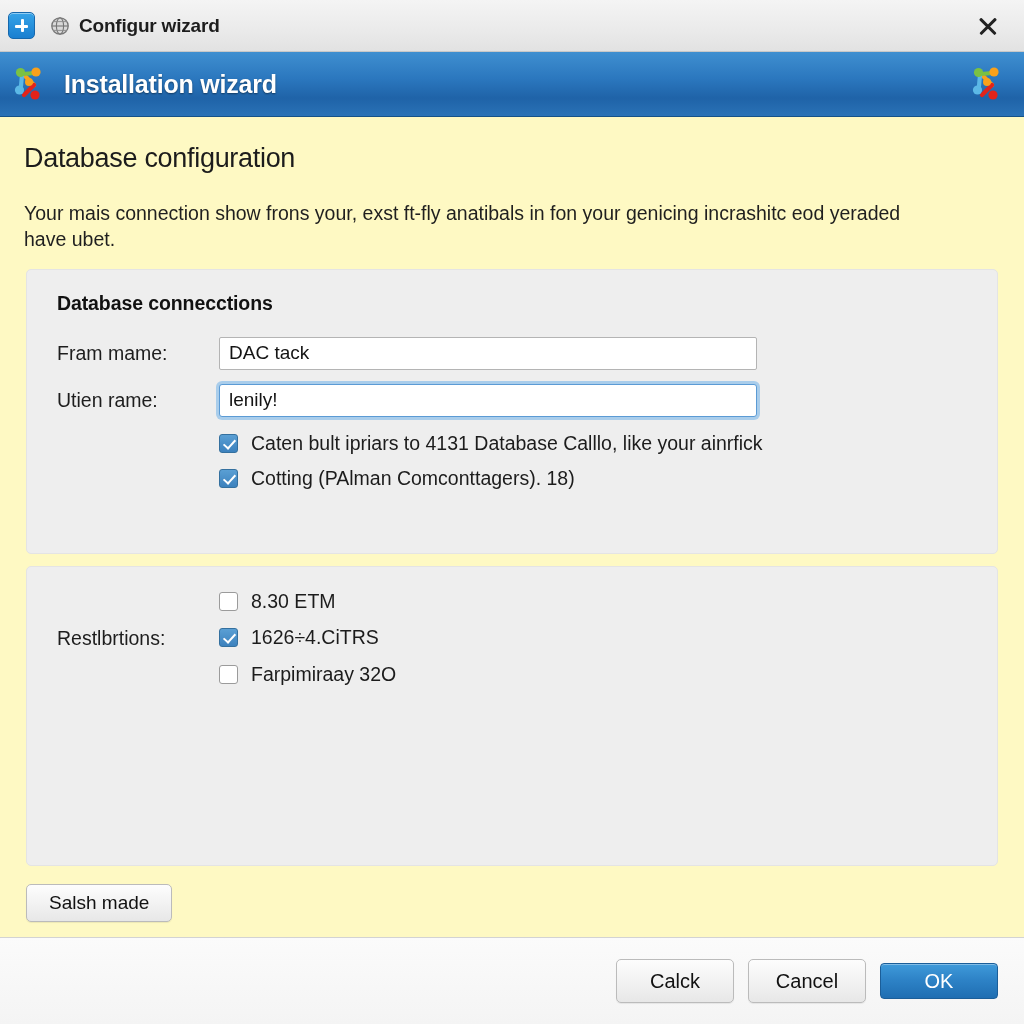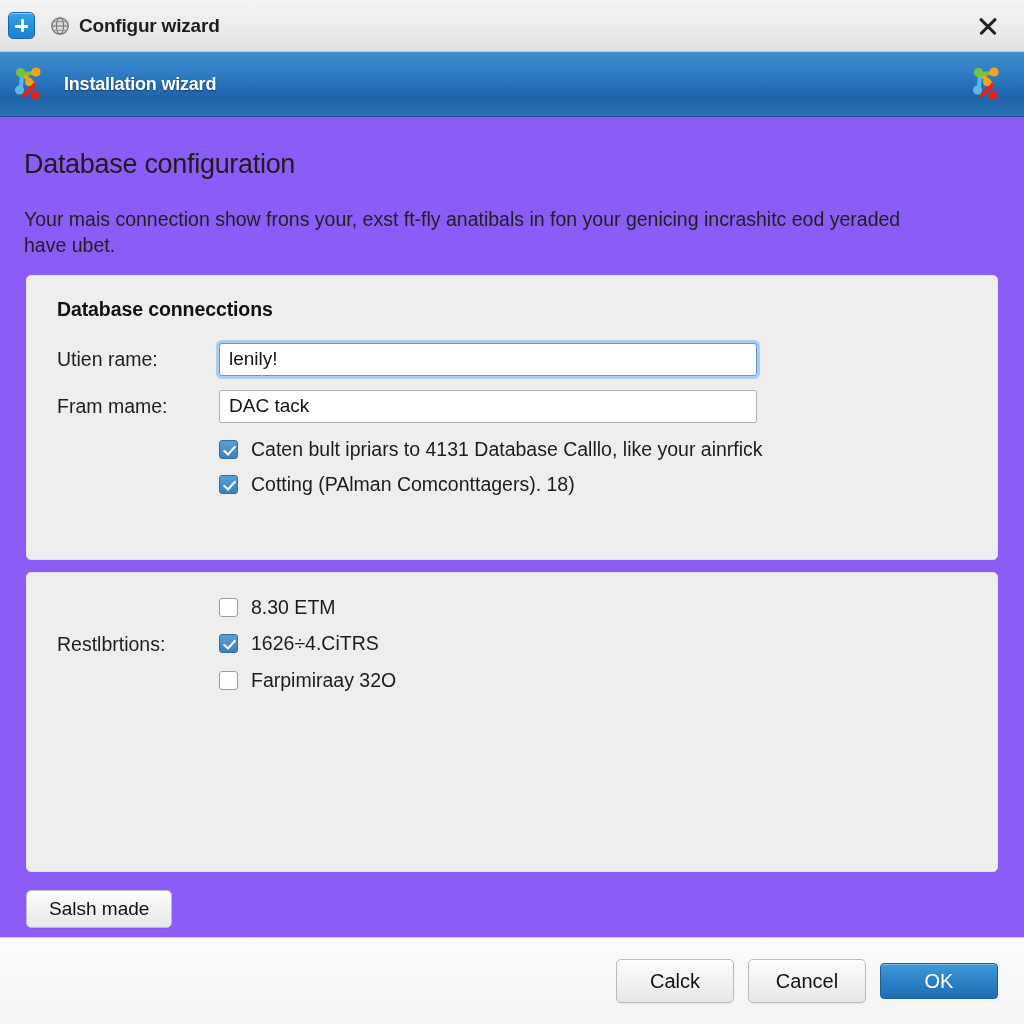--- a/index.html
+++ b/index.html
@@ -92,35 +92,35 @@
     flex: 0 0 65px;
     background: linear-gradient(to bottom, #3f8fd0 0%, #2b77be 42%, #1f63a8 72%, #2a72b6 100%);
     border-bottom: 1px solid #155288;
     display: flex;
     align-items: center;
     padding: 0 16px 0 10px;
     overflow: hidden;
   }
   .banner-title {
     margin-left: 14px;
-    font-size: 18px;
+    font-size: 25px;
     font-weight: bold;
     color: #ffffff;
     text-shadow: 0 1px 2px rgba(0,0,0,.45);
     letter-spacing: -0.2px;
   }
   .joomla-left { flex: 0 0 40px; width: 40px; height: 44px; }
   .joomla-right { margin-left: auto; width: 40px; height: 44px; }
 
   
   .body-area {
     position: relative;
     flex: 1 1 auto;
-    background: #8b5cf6;
-    padding: 6px 26px;
+    background: #fef9c3;
+    padding: 0 26px;
     overflow: hidden;
   }
 
   .page-title {
     font-size: 27px;
     color: #1c1c1c;
     margin-top: 26px;
     margin-left: -2px;
     letter-spacing: -0.3px;
   }
@@ -339,27 +339,27 @@
 
   <div class="body-area">
 
     <div class="page-title">Database configuration</div>
     <div class="page-desc">Your mais connection show frons your, exst ft-fly anatibals in fon your genicing incrashitc eod yeraded have ubet.</div>
 
     <div class="groupbox one">
       <div class="group-heading">Database connecctions</div>
 
       <div class="form-row">
+        <div class="form-label">Fram mame:</div>
+        <input class="text-input" type="text" value="DAC tack" style="">
+      </div>
+
+      <div class="form-row">
         <div class="form-label">Utien rame:</div>
         <input class="text-input focused" type="text" value="lenily!" style="">
-      </div>
-
-      <div class="form-row">
-        <div class="form-label">Fram mame:</div>
-        <input class="text-input" type="text" value="DAC tack" style="">
       </div>
 
       <div class="check-block">
         <div class="check-row">
           <div class="cbox checked"></div>
           <div class="check-label">Caten bult ipriars to 4131 Database Calllo, like your ainrfick</div>
         </div>
         <div class="check-row">
           <div class="cbox checked"></div>
           <div class="check-label">Cotting (PAlman Comconttagers). 18)</div>

